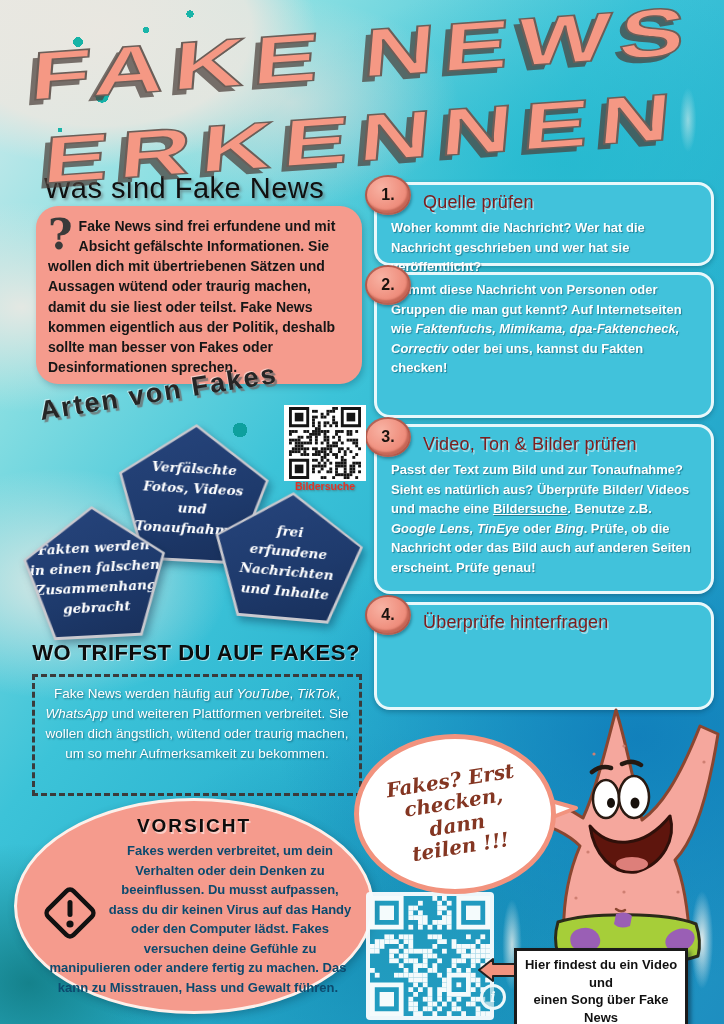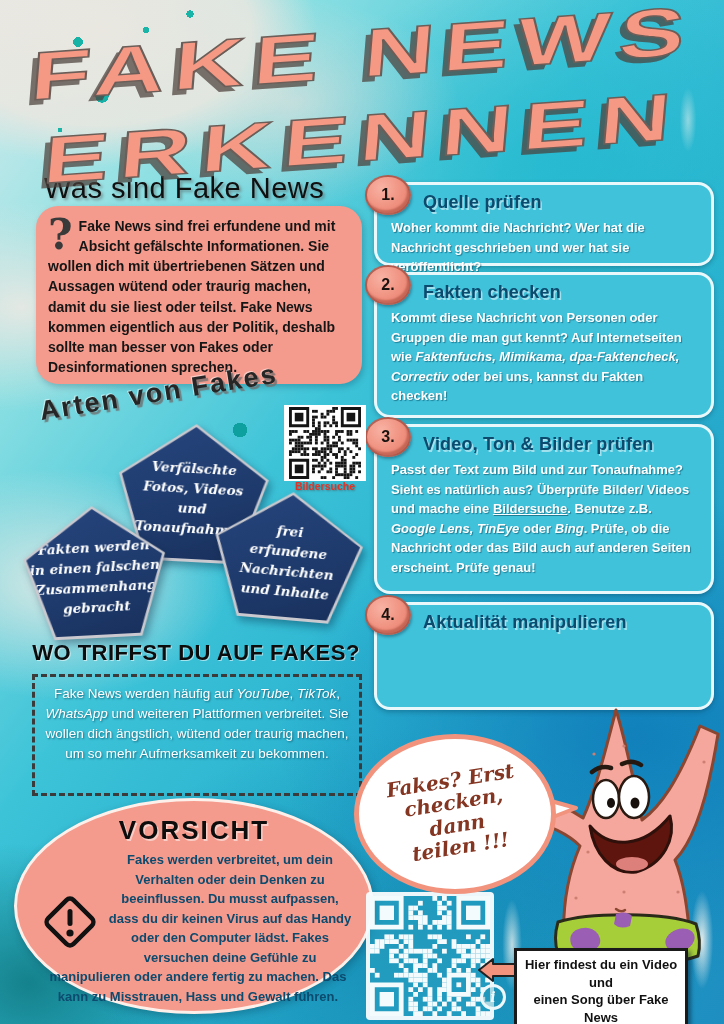--- a/index.html
+++ b/index.html
@@ -69,33 +69,33 @@
   .h-wo{left:28px;top:640px;width:336px;text-align:center;font-size:22px;font-weight:900;color:#0c0c0c;
     letter-spacing:.5px;text-shadow:1px 1px 0 rgba(255,255,255,.55);}
   .box-where{left:32px;top:674px;width:330px;height:122px;border:3px dashed #3b3b3b;box-sizing:border-box;
     padding:7px 10px;text-align:center;font-size:13.5px;font-weight:400;color:#fff;line-height:1.48;
     text-shadow:1px 1px 2px rgba(0,60,80,.65);}
   .seg-i{font-style:italic;}
   .seg-u{text-decoration:underline;}
   
   .ellipse{left:14px;top:798px;width:360px;height:216px;background:#F59B8D;border:3px solid #fdf0ea;
     border-radius:50%;box-sizing:border-box;z-index:2;box-shadow:2px 3px 8px rgba(0,40,60,.3);}
-  .v-head{margin-top:14px;text-align:center;font-size:26px;font-weight:900;letter-spacing:2px;color:#0d0d0d;
+  .v-head{margin-top:14px;text-align:center;font-size:19px;font-weight:900;letter-spacing:2px;color:#0d0d0d;
     text-shadow:1.5px 1.5px 0 rgba(255,255,255,.5);}
   .v-body{margin:4px 16px 0 24px;text-align:center;font-size:13px;font-weight:700;color:#0c4a6e;line-height:1.5;}
   .warn-float{float:left;width:58px;height:56px;margin:44px 6px 0 0;}
   
   .step{left:374px;width:340px;background:#41C2DB;border:3px solid rgba(255,255,255,.88);border-radius:16px;
     box-sizing:border-box;box-shadow:0 2px 5px rgba(0,40,60,.3);}
   .s1{top:182px;height:84px;} .s2{top:272px;height:146px;} .s3{top:424px;height:170px;} .s4{top:602px;height:108px;}
   .step-num{position:absolute;left:-12px;top:-10px;width:42px;height:36px;border-radius:50%;
     background:radial-gradient(circle at 35% 30%,#f8b2a3 0%,#f09180 55%,#e87f6e 100%);
     border:2px solid rgba(130,50,38,.55);box-shadow:inset -2px -3px 2px rgba(150,60,45,.45),1px 2px 3px rgba(0,30,50,.35);
     display:flex;align-items:center;justify-content:center;font-size:16px;font-weight:800;color:#1b130f;}
-  .step-title{padding:7px 8px 0 46px;font-size:18px;font-weight:700;color:#0c4a6e;letter-spacing:.2px;
+  .step-title{padding:7px 8px 0 46px;font-size:18px;font-weight:400;color:#7f1d1d;letter-spacing:.2px;
     text-shadow:1.5px 1.5px 0 rgba(255,255,255,.5);}
   .step-body{padding:5px 12px 8px 14px;font-size:13px;font-weight:700;color:#fff;line-height:1.5;
     text-shadow:1px 1px 1px rgba(0,70,90,.55);}
   
   .bubble{left:354px;top:734px;width:192px;height:150px;background:#fff;border:5px solid #F2937E;
     border-radius:50%;z-index:6;display:flex;align-items:center;justify-content:center;}
   .bubble-text{transform:rotate(-9deg);font-family:"DejaVu Serif",serif;font-style:italic;font-weight:700;
     font-size:20px;color:#843622;text-align:center;line-height:1.12;}
   .tail{left:524px;top:790px;z-index:5;}
   .patrick{left:528px;top:702px;z-index:4;}
@@ -378,31 +378,30 @@
     </div>
   </div>
 
   <div class="abs step s1">
     <div class="step-num">1.</div>
     <div class="step-title">Quelle prüfen</div>
     <div class="step-body"><span>Woher kommt die Nachricht? Wer hat die Nachricht geschrieben und wer hat sie veröffentlicht?</span></div>
   </div>
   <div class="abs step s2">
     <div class="step-num">2.</div>
-    <div class="step-title">Fakten checken</div>
     <div class="step-body"><span>Kommt diese Nachricht von Personen oder Gruppen die man gut kennt? Auf Internetseiten wie </span><span class="seg-i">Faktenfuchs, Mimikama, dpa-Faktencheck, Correctiv</span><span> oder bei uns, kannst du Fakten checken!</span></div>
   </div>
   <div class="abs step s3">
     <div class="step-num">3.</div>
     <div class="step-title">Video, Ton &amp; Bilder prüfen</div>
     <div class="step-body"><span>Passt der Text zum Bild und zur Tonaufnahme? Sieht es natürlich aus? Überprüfe Bilder/ Videos und mache eine </span><span class="seg-u">Bildersuche</span><span>. Benutze z.B. </span><span class="seg-i">Google Lens, TinEye</span><span> oder </span><span class="seg-i">Bing</span><span>. Prüfe, ob die Nachricht oder das Bild auch auf anderen Seiten erscheint. Prüfe genau!</span></div>
   </div>
   <div class="abs step s4">
     <div class="step-num">4.</div>
-    <div class="step-title">Aktualität manipulieren</div>
+    <div class="step-title">Überprüfe hinterfragen</div>
   </div>
 
   <svg class="abs tail" width="56" height="40" viewBox="0 0 56 40">
     <polygon points="2,4 52,18 6,36" fill="#fff" stroke="#F2937E" stroke-width="4" stroke-linejoin="round"></polygon>
   </svg>
   <div class="abs bubble">
     <div class="bubble-text">Fakes? Erst<br>checken,<br>dann<br>teilen !!!</div>
   </div>
 
   <svg class="abs patrick" width="196" height="300" viewBox="0 0 196 300">

